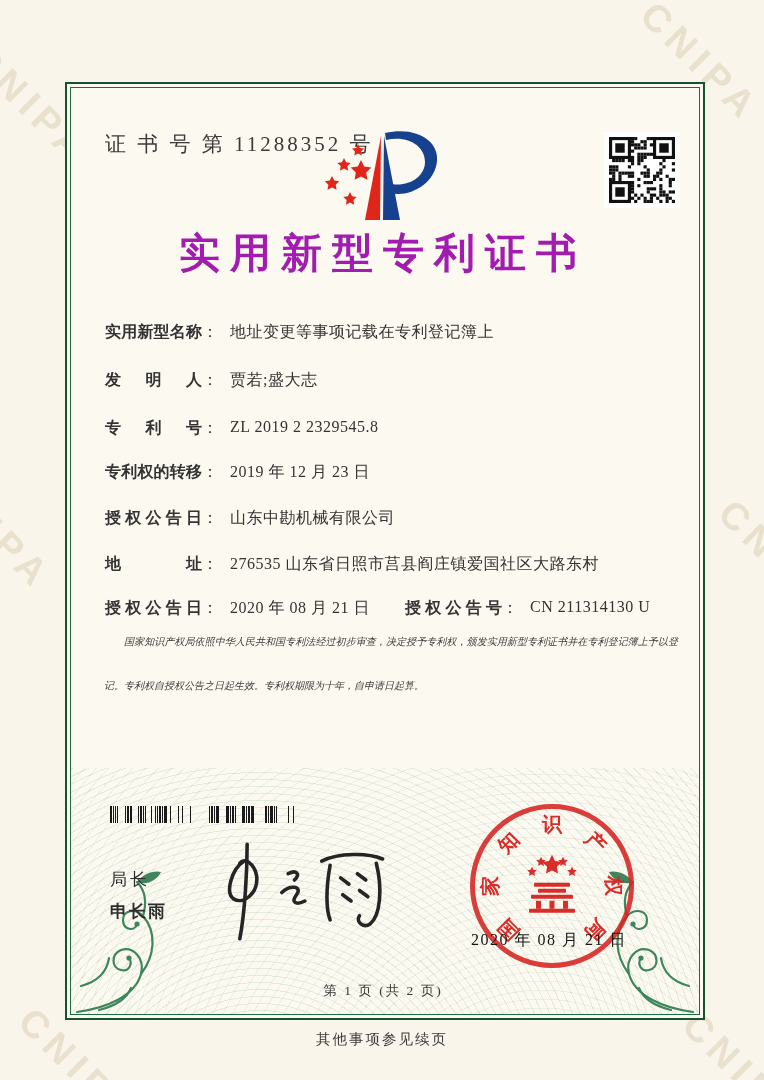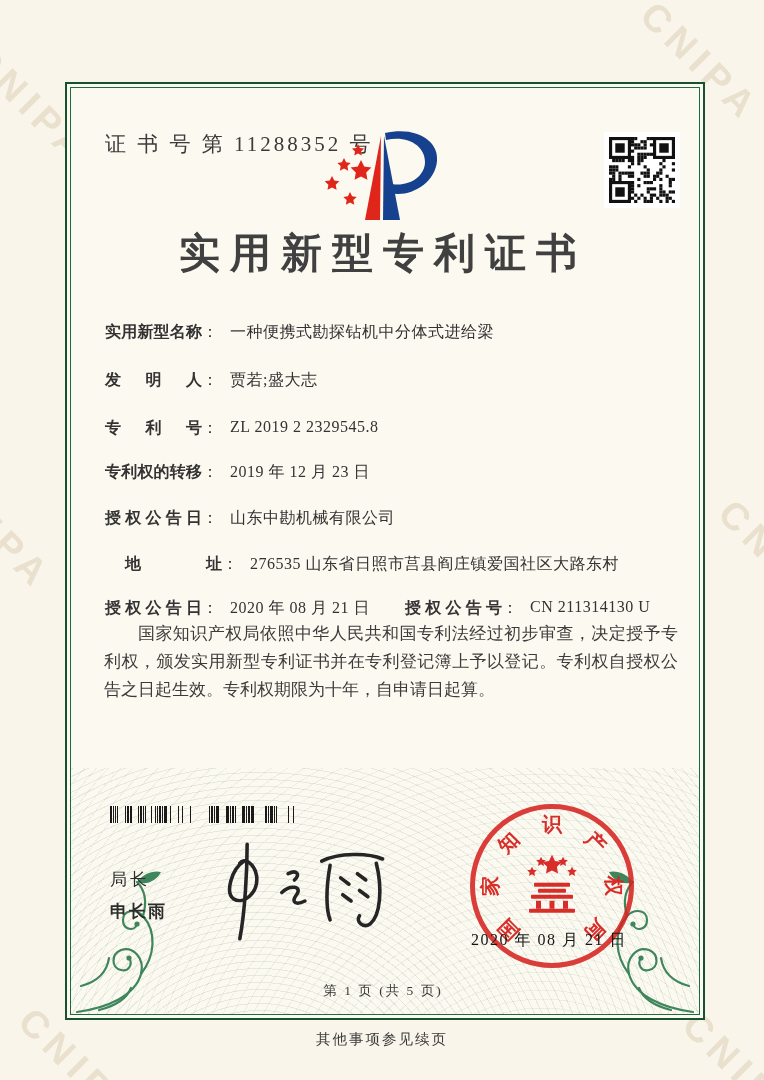--- a/index.html
+++ b/index.html
@@ -41,36 +41,36 @@
     position:absolute;left:105px;top:130px;font-size:21px;
     letter-spacing:3px;color:#3a3a3a;z-index:3;
   }
   .logo{position:absolute;left:320px;top:126px;z-index:3;}
   .qr{
     position:absolute;left:604px;top:132px;width:66px;height:66px;
     background:#fff;padding:5px;z-index:3;
   }
   .doc-title{
     position:absolute;left:65px;top:226px;width:636px;text-align:center;
-    font-size:41px;font-weight:bold;letter-spacing:10px;color:#404040;z-index:3;
+    font-size:41px;font-weight:bold;letter-spacing:10px;color:#a21caf;z-index:3;
   }
   
   .field-row{position:absolute;left:105px;font-size:16px;color:#333;z-index:3;white-space:nowrap;}
   .field-label{
     display:inline-block;width:97px;text-align:justify;text-align-last:justify;
     vertical-align:top;
     font-weight:bold;
   }
   .field-colon{display:inline-block;vertical-align:top;}
   .field-value{display:inline-block;margin-left:8px;letter-spacing:.5px;vertical-align:top;}
   .field-group2{position:absolute;left:300px;top:0;white-space:nowrap;}
   
   .body-text{
     position:absolute;left:104px;top:620px;width:574px;z-index:3;
-    font-size:17px;line-height:28px;text-align:justify;color:#3b3b3b;
+    font-size:10px;line-height:44px;text-align:justify;color:#3b3b3b;font-style:italic;
   }
   .body-text p{margin:0;text-indent:2em;}
   
   .barcode{position:absolute;left:110px;top:806px;z-index:3;}
   .sig-title{position:absolute;left:110px;top:868px;font-size:17px;letter-spacing:3px;
     font-family:"Liberation Sans","DejaVu Sans",sans-serif;color:#2c2c2c;z-index:4;}
   .sig-name{position:absolute;left:110px;top:900px;font-size:17px;letter-spacing:2px;
     font-family:"Liberation Sans","DejaVu Sans",sans-serif;color:#2c2c2c;z-index:4;font-weight:bold;}
   .signature{position:absolute;left:212px;top:838px;z-index:4;}
   
@@ -291,39 +291,39 @@
       <rect x="16" y="2" width="3" height="3" fill="#111"></rect>
       <rect x="0" y="14" width="7" height="7" fill="#111"></rect>
       <rect x="1" y="15" width="5" height="5" fill="#fff"></rect>
       <rect x="2" y="16" width="3" height="3" fill="#111"></rect>
     </svg></div>
 
 <div class="doc-title">实用新型专利证书</div>
 
 <div class="field-row" style="top:322px;">
   <span class="field-label">实用新型名称</span><span class="field-colon">：</span>
-  <span class="field-value">一种便携式勘探钻机中分体式进给梁</span>
+  <span class="field-value">地址变更等事项记载在专利登记簿上</span>
 </div>
 <div class="field-row" style="top:370px;">
   <span class="field-label">发明人</span><span class="field-colon">：</span>
   <span class="field-value">贾若;盛大志</span>
 </div>
 <div class="field-row" style="top:418px;">
   <span class="field-label">专利号</span><span class="field-colon">：</span>
   <span class="field-value">ZL 2019 2 2329545.8</span>
 </div>
 <div class="field-row" style="top:462px;">
   <span class="field-label">专利权的转移</span><span class="field-colon">：</span>
   <span class="field-value">2019 年 12 月 23 日</span>
 </div>
 <div class="field-row" style="top:508px;">
   <span class="field-label">授权公告日</span><span class="field-colon">：</span>
   <span class="field-value">山东中勘机械有限公司</span>
 </div>
-<div class="field-row" style="top:554px;margin-left:20px;">
+<div class="field-row" style="top:554px;">
   <span class="field-label">地址</span><span class="field-colon">：</span>
   <span class="field-value">276535 山东省日照市莒县阎庄镇爱国社区大路东村</span>
 </div>
 <div class="field-row" style="top:598px;">
   <span class="field-label">授权公告日</span><span class="field-colon">：</span>
   <span class="field-value">2020 年 08 月 21 日</span>
   <span class="field-group2">
     <span class="field-label">授权公告号</span><span class="field-colon">：</span>
     <span class="field-value">CN 211314130 U</span>
   </span>
@@ -414,14 +414,14 @@
 <span class="seal-char" style="transform: rotate(-135deg) translateY(-62px);">国</span>
     <span class="seal-char" style="transform: rotate(-90deg) translateY(-62px);">家</span>
     <span class="seal-char" style="transform: rotate(-45deg) translateY(-62px);">知</span>
     <span class="seal-char" style="transform: rotate(0deg) translateY(-62px);">识</span>
     <span class="seal-char" style="transform: rotate(45deg) translateY(-62px);">产</span>
     <span class="seal-char" style="transform: rotate(90deg) translateY(-62px);">权</span>
     <span class="seal-char" style="transform: rotate(135deg) translateY(-62px);">局</span>
   </div>
 <div class="seal-date">2020 年 08 月 21 日</div>
 
-<div class="page-info">第 1 页 (共 5 页)</div>
+<div class="page-info">第 1 页 (共 2 页)</div>
 <div class="continuation">其他事项参见续页</div>
 
 </body></html>

